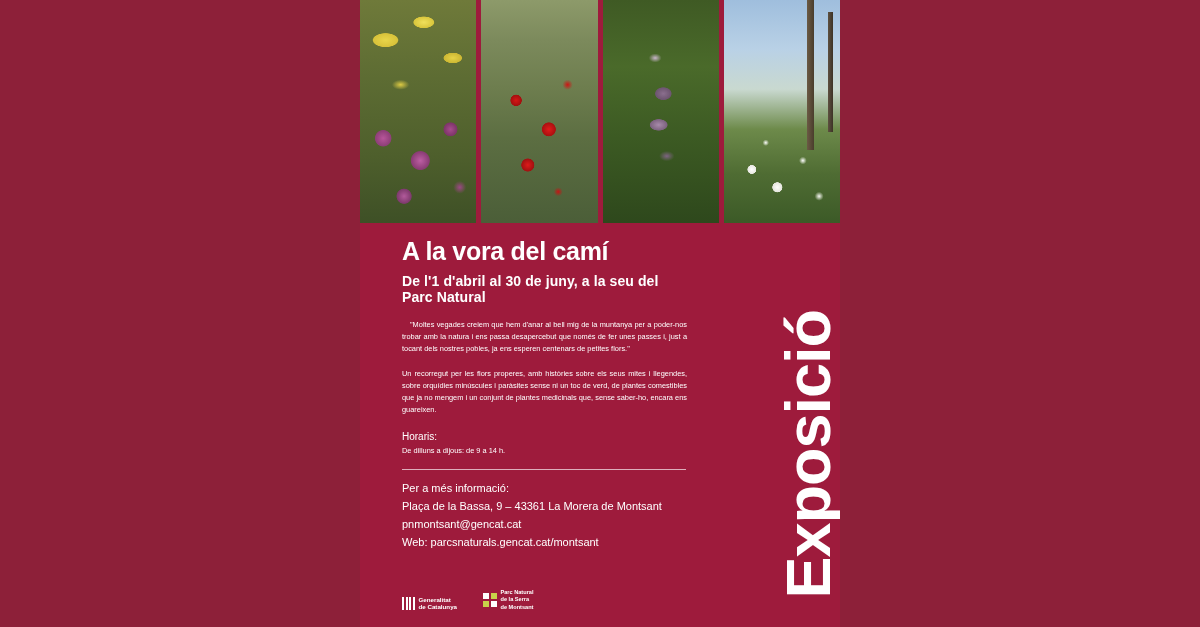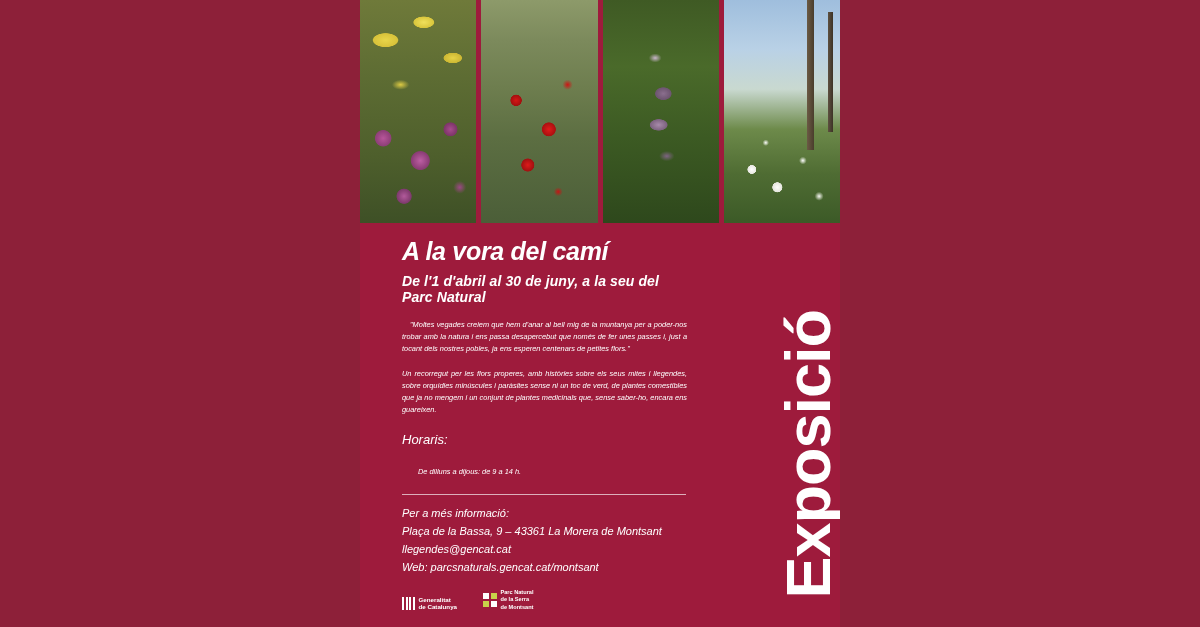--- a/index.html
+++ b/index.html
@@ -97,21 +97,20 @@
     position: absolute;
     left: 0; top: 223px;
     width: 480px; height: 404px;
     background: #9e1b3c;
   }
   #text-col {
     position: absolute;
     left: 42px; top: 15px;
     width: 285px;
     color: #ffffff;
-    font-style: italic;
   }
   #poster-title {
     font-size: 25px;
     font-weight: bold;
     letter-spacing: -0.3px;
     margin: 0 0 9px 0;
     line-height: 1.05;
   }
   #poster-subtitle {
     font-size: 14px;
@@ -119,22 +118,22 @@
     margin: 0 0 14px 0;
     letter-spacing: 0.1px;
   }
   .para {
     font-size: 7.4px;
     line-height: 1.62;
     margin: 0 0 13px 0;
     text-align: justify;
   }
   .para.quote { text-indent: 8px; }
-  .hours-title { font-size: 13px; line-height: 1.62; margin: 0; }
-  .hours-line { font-size: 7.4px; line-height: 1.62; margin: 16px; }
+  .hours-title { font-size: 10px; line-height: 1.62; margin: 0; }
+  .hours-line { font-size: 7.4px; line-height: 1.62; margin: 0; }
   hr.rule {
     border: none;
     border-top: 1px solid rgba(255,255,255,0.65);
     margin: 12px 0 10px 0;
     width: 284px;
   }
   .info-line { font-size: 11px; line-height: 1.62; margin: 0; }
   .info-line.bold { font-weight: bold; }
   
   #vertical-block {
@@ -201,21 +200,21 @@
         <p class="para quote">"Moltes vegades creiem que hem d'anar al bell mig de la muntanya per a poder-nos trobar amb la natura i ens passa desapercebut que només de fer unes passes i, just a tocant dels nostres pobles, ja ens esperen centenars de petites flors."</p>
         <p class="para">Un recorregut per les flors properes, amb històries sobre els seus mites i llegendes, sobre orquídies minúscules i paràsites sense ni un toc de verd, de plantes comestibles que ja no mengem i un conjunt de plantes medicinals que, sense saber-ho, encara ens guareixen.</p>
 
         <p class="hours-title">Horaris:</p>
         <p class="hours-line">De dilluns a dijous: de 9 a 14 h.</p>
 
         <hr class="rule">
 
         <p class="info-line">Per a més informació:</p>
         <p class="info-line">Plaça de la Bassa, 9 – 43361 La Morera de Montsant</p>
-        <p class="info-line">llegendes@gencat.cat</p>
+        <p class="info-line">pnmontsant@gencat.cat</p>
         <p class="info-line">Web: parcsnaturals.gencat.cat/montsant</p>
       </div>
 
       <div id="vertical-block">
         <div id="expo-word">Exposició</div>
 
       </div>
 
       <div id="footer">
         <div class="logo-gencat">

